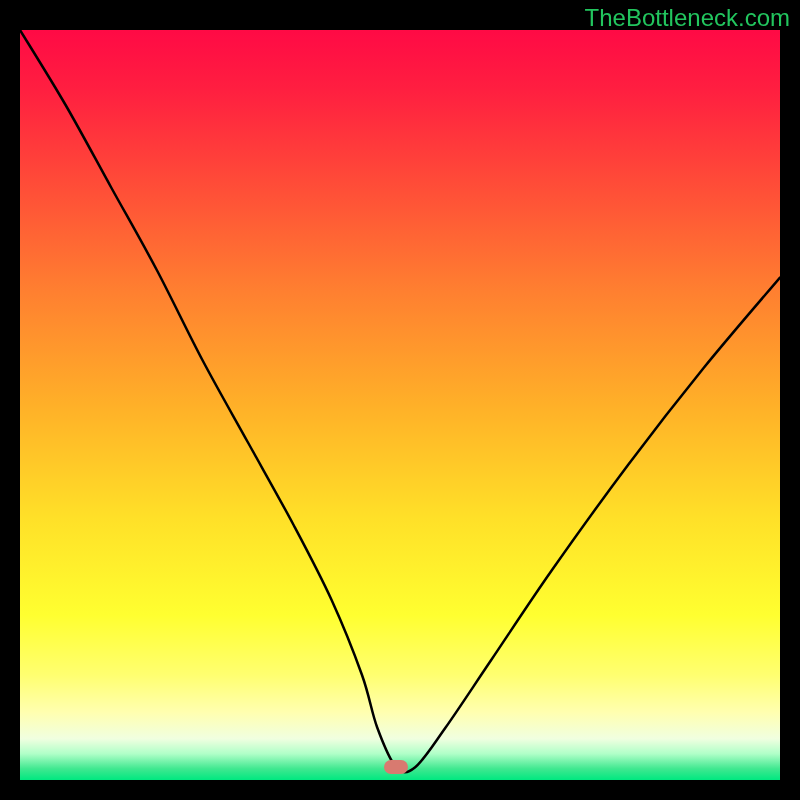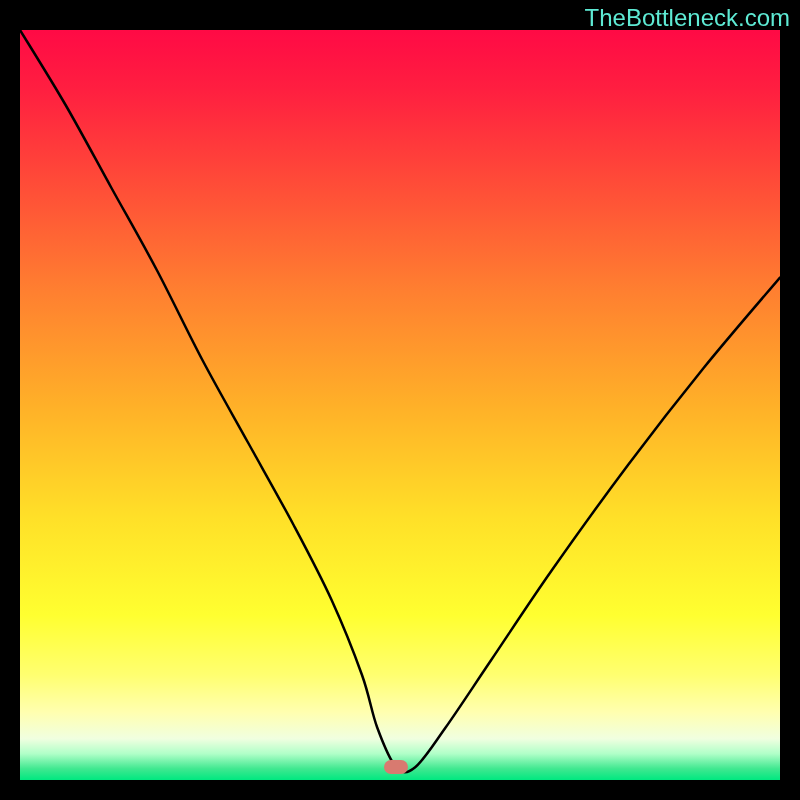--- a/index.html
+++ b/index.html
@@ -14,21 +14,21 @@
   .frame {
     position: relative;
     width: 800px;
     height: 800px;
     background: #000;
   }
   .watermark {
     position: absolute;
     top: 4px;
     right: 10px;
-    color: #5eead4;
+    color: #22c55e;
     font-size: 24px;
     font-weight: 400;
     letter-spacing: 0px;
     z-index: 10;
     font-family: Arial, sans-serif;
   }
   .plot-area {
     position: absolute;
     left: 20px;
     top: 30px;

